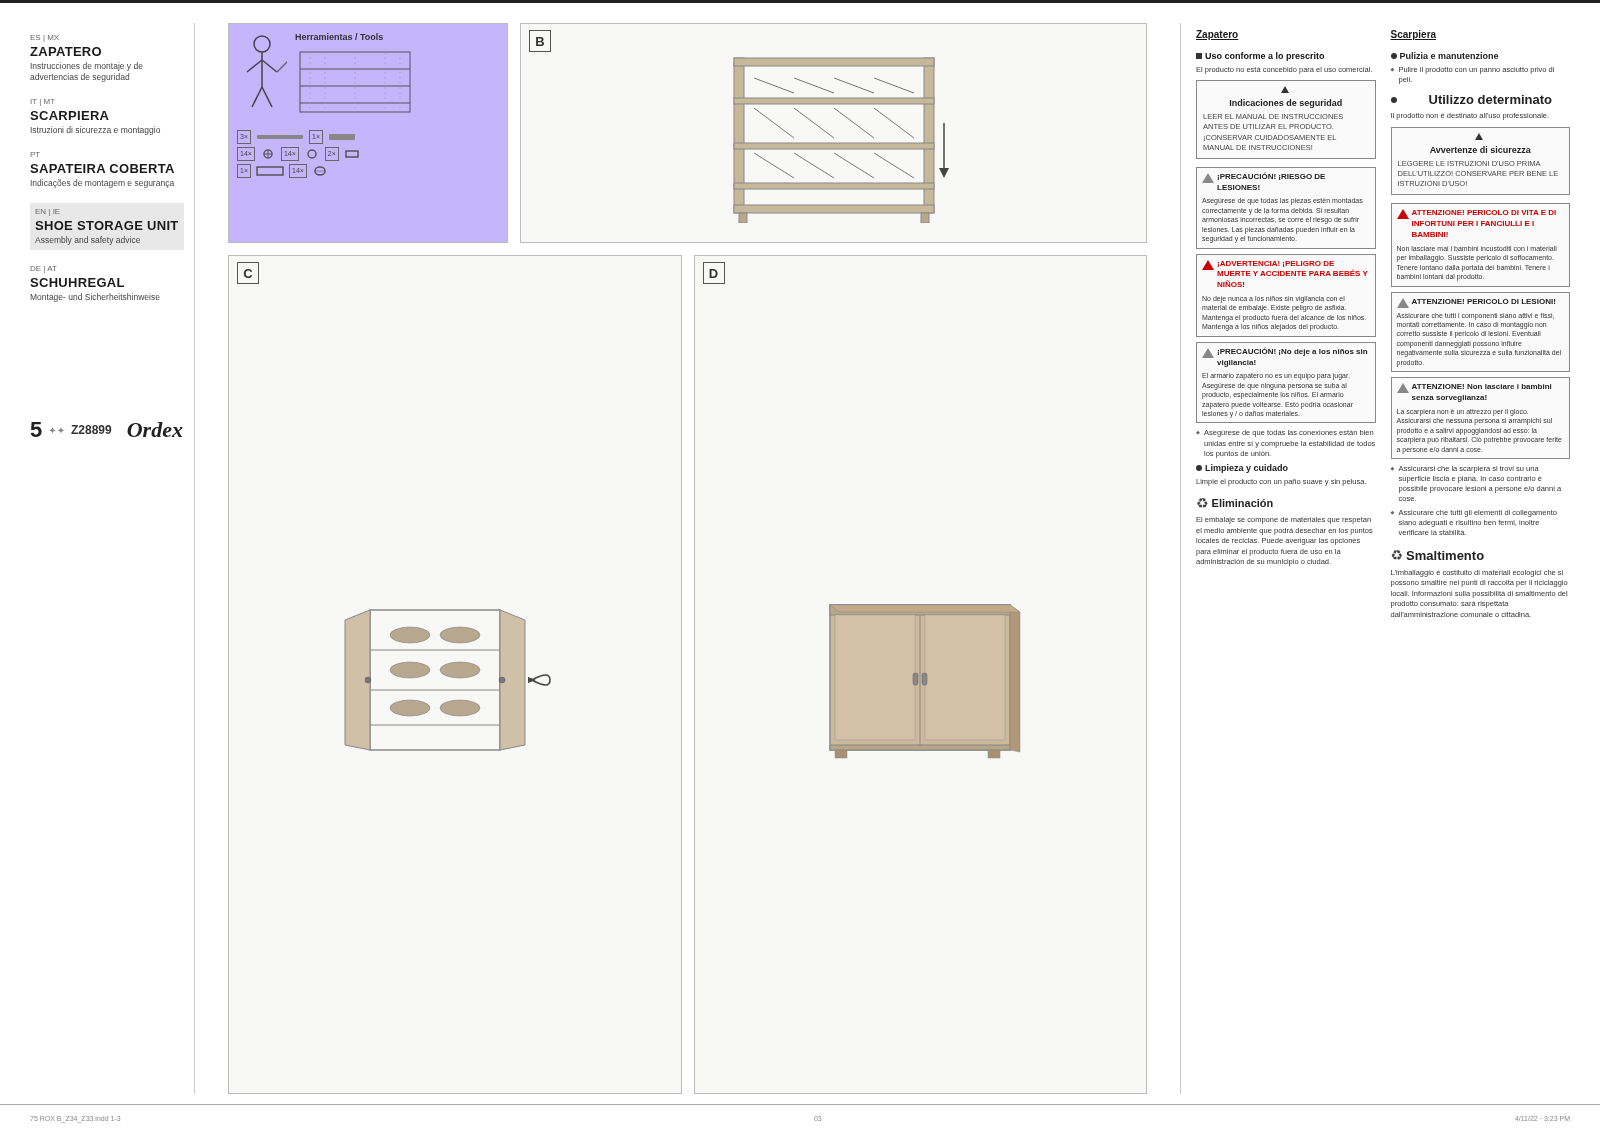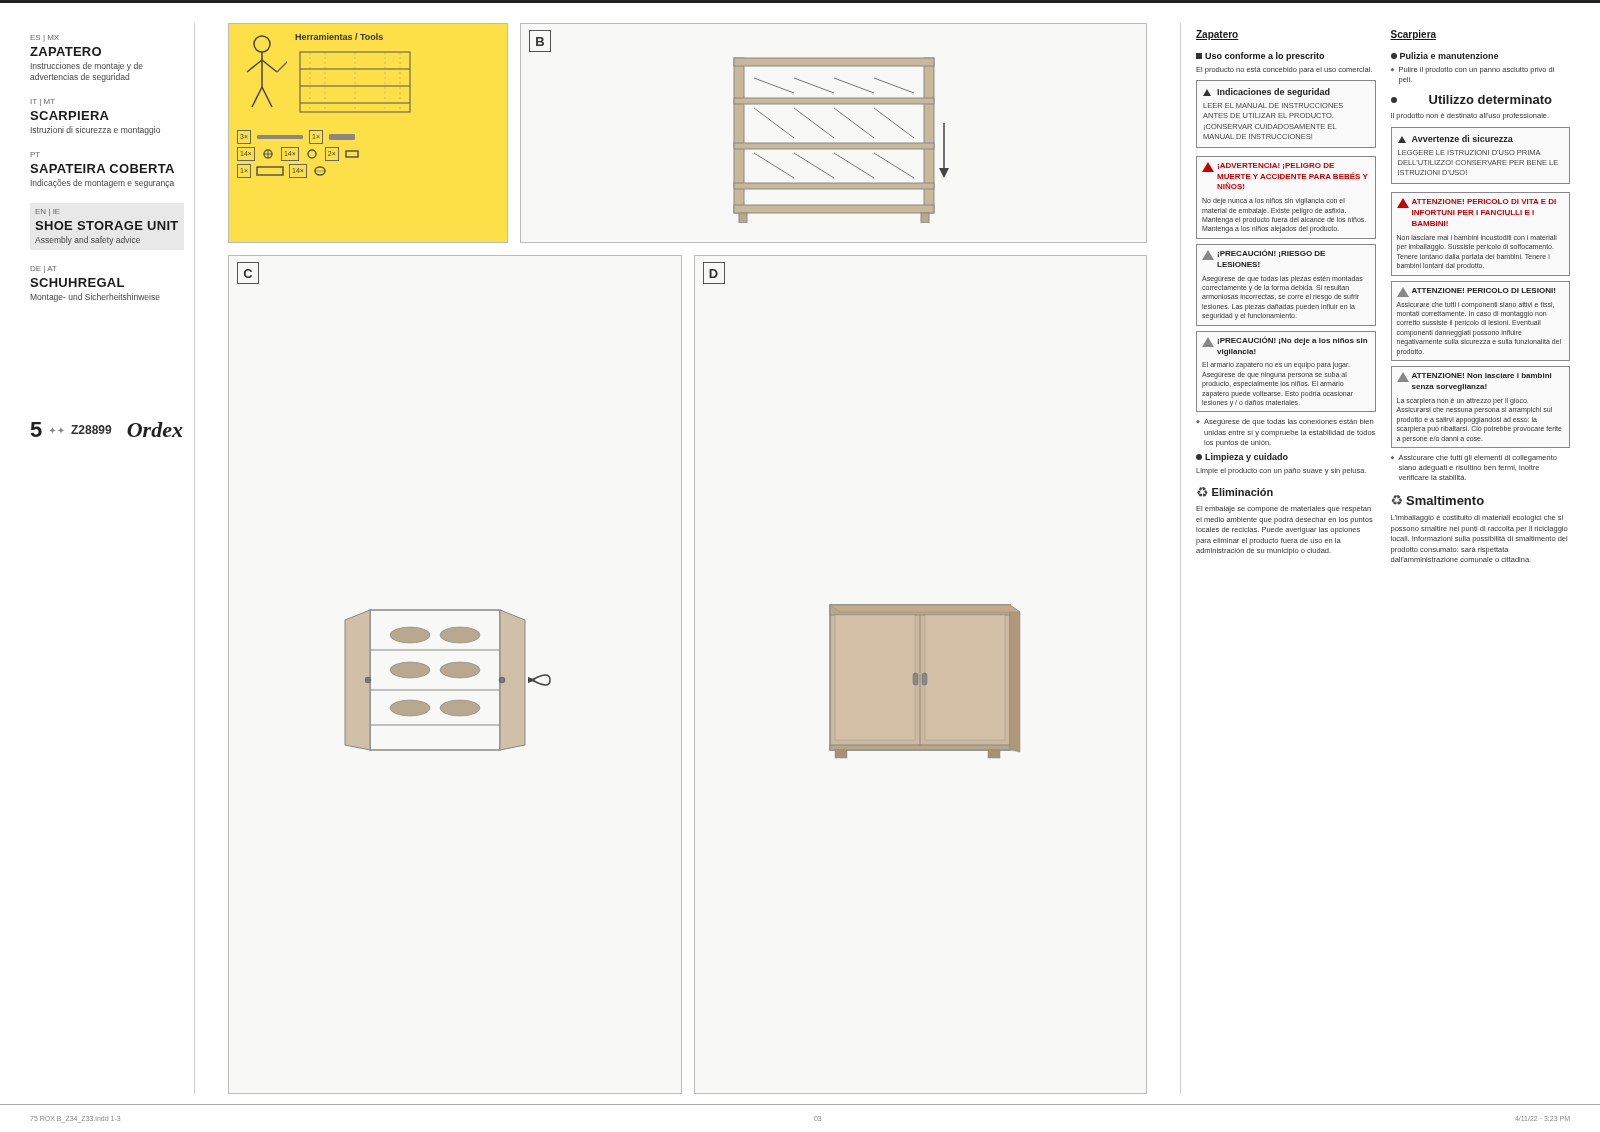--- a/index.html
+++ b/index.html
@@ -228,39 +228,40 @@
     }
 
     .middle-top-row {
       display: flex;
       gap: 12px;
       margin-bottom: 12px;
     }
 
     .fig-box {
       border: 1px solid #bbb;
-      background: #fde047;
+      background: #c4b5fd;
       position: relative;
     }
 
     .instructions-read-box {
       border: 1px solid #888;
       padding: 5px 6px;
       margin-bottom: 8px;
       background: #fafafa;
     }
 
     .read-title {
       font-size: 9px;
       font-weight: bold;
       color: #222;
       margin-bottom: 3px;
       display: flex;
       align-items: center;
       gap: 4px;
+      flex-direction: column;
     }
 
     .read-text {
       font-size: 7.5px;
       color: #444;
       line-height: 1.35;
     }
   </style>
 </head>
 <body>
@@ -517,32 +518,32 @@
         <div class="instructions-read-box">
           <div class="read-title">
             <span class="triangle-icon-sm"></span>
             <strong>Indicaciones de seguridad</strong>
           </div>
           <p class="read-text">LEER EL MANUAL DE INSTRUCCIONES ANTES DE UTILIZAR EL PRODUCTO. ¡CONSERVAR CUIDADOSAMENTE EL MANUAL DE INSTRUCCIONES!</p>
         </div>
 
         <div class="warning-box">
           <div class="warning-title">
+            <span class="triangle-icon" style="border-bottom-color:#888;"></span>
+            <span style="font-size:8px; font-weight:bold;">¡PRECAUCIÓN! ¡RIESGO DE LESIONES!</span>
+          </div>
+          <p class="warning-text">Asegúrese de que todas las piezas estén montadas correctamente y de la forma debida. Si resultan armoniosas incorrectas, se corre el riesgo de sufrir lesiones. Las piezas dañadas pueden influir en la seguridad y el funcionamiento.</p>
+        </div>
+
+        <div class="warning-box">
+          <div class="warning-title">
             <span class="triangle-icon" style="border-bottom-color:#c00;"></span>
             <span style="color:#c00; font-size:8px; font-weight:bold;">¡ADVERTENCIA! ¡PELIGRO DE MUERTE Y ACCIDENTE PARA BEBÉS Y NIÑOS!</span>
           </div>
           <p class="warning-text">No deje nunca a los niños sin vigilancia con el material de embalaje. Existe peligro de asfixia. Mantenga el producto fuera del alcance de los niños. Mantenga a los niños alejados del producto.</p>
-        </div>
-
-        <div class="warning-box">
-          <div class="warning-title">
-            <span class="triangle-icon" style="border-bottom-color:#888;"></span>
-            <span style="font-size:8px; font-weight:bold;">¡PRECAUCIÓN! ¡RIESGO DE LESIONES!</span>
-          </div>
-          <p class="warning-text">Asegúrese de que todas las piezas estén montadas correctamente y de la forma debida. Si resultan armoniosas incorrectas, se corre el riesgo de sufrir lesiones. Las piezas dañadas pueden influir en la seguridad y el funcionamiento.</p>
         </div>
 
         <div class="warning-box">
           <div class="warning-title">
             <span class="triangle-icon" style="border-bottom-color:#888;"></span>
             <span style="font-size:8px; font-weight:bold;">¡PRECAUCIÓN! ¡No deje a los niños sin vigilancia!</span>
           </div>
           <p class="warning-text">El armario zapatero no es un equipo para jugar. Asegúrese de que ninguna persona se suba al producto, especialmente los niños. El armario zapatero puede voltearse. Esto podría ocasionar lesiones y / o daños materiales.</p>
         </div>
 
@@ -605,20 +606,21 @@
         </div>
 
         <div class="warning-box">
           <div class="warning-title">
             <span class="triangle-icon" style="border-bottom-color:#888;"></span>
             <span style="font-size:8px; font-weight:bold;">ATTENZIONE! Non lasciare i bambini senza sorveglianza!</span>
           </div>
           <p class="warning-text">La scarpiera non è un attrezzo per il gioco. Assicurarsi che nessuna persona si arrampichi sul prodotto e a salirvi appoggiandosi ad esso: la scarpiera può ribaltarsi. Ciò potrebbe provocare ferite a persone e/o danni a cose.</p>
         </div>
 
+        <div class="bullet-item">Assicurarsi che la scarpiera si trovi su una superficie liscia e piana. In caso contrario è possibile provocare lesioni a persone e/o danni a cose.</div>
         <div class="bullet-item">Assicurare che tutti gli elementi di collegamento siano adeguati e risultino ben fermi, inoltre verificare la stabilità.</div>
 
         <div style="margin-top: 8px;">
           <div style="display:flex; align-items:center; gap:3px; margin-bottom:3px;">
             <span style="font-size:14px; color:#444;">♻</span>
             <span style="font-size:13px; font-weight:bold;">Smaltimento</span>
           </div>
           <p class="section-text">L'imballaggio è costituito di materiali ecologici che si possono smaltire nei punti di raccolta per il riciclaggio locali. Informazioni sulla possibilità di smaltimento del prodotto consumato: sarà rispettata dall'amministrazione comunale o cittadina.</p>
         </div>
       </div>

